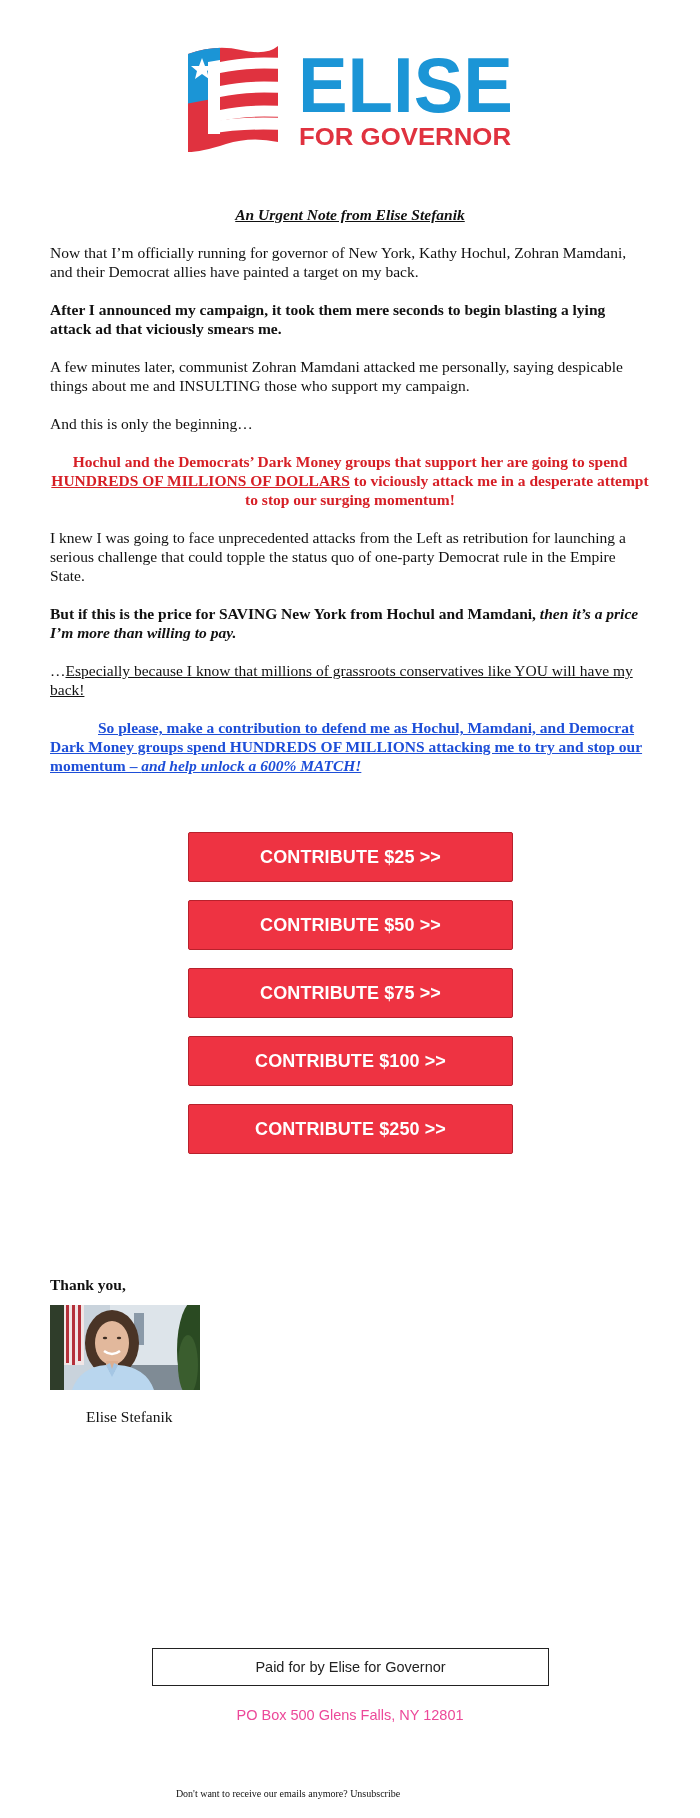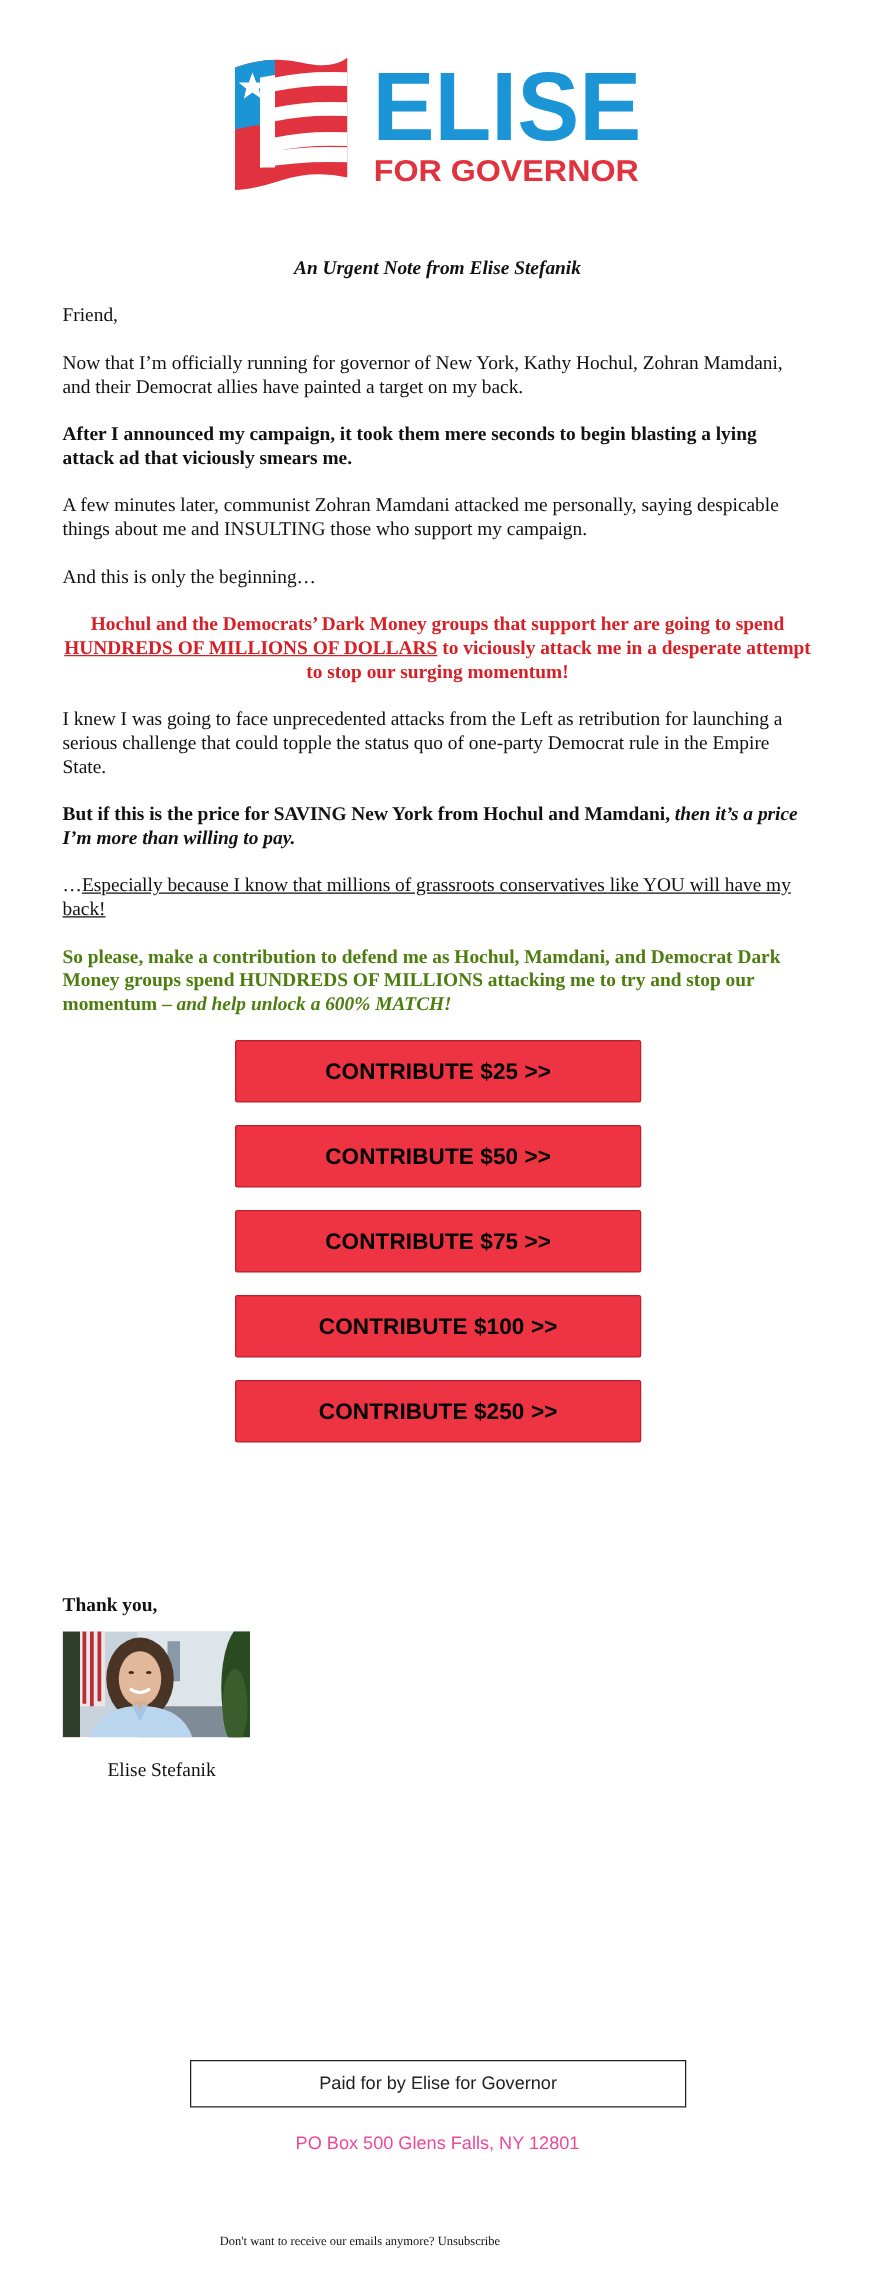--- a/index.html
+++ b/index.html
@@ -26,52 +26,55 @@
       top: 205px;
       width: 600px;
       font-size: 15.5px;
       line-height: 19px;
     }
     .content p { margin: 0 0 19px 0; }
     .title {
       text-align: center;
       font-weight: bold;
       font-style: italic;
+      text-decoration: underline;
       font-size: 15.5px;
     }
     .red-callout {
       text-align: center;
       color: #d61f26;
       font-weight: bold;
     }
     .red-callout .u { text-decoration: underline; }
     .uline { text-decoration: underline; }
     a.cta-link {
-      color: #4d7c0f;
-      font-weight: bold;
+      color: #1d4ed8;
+      font-weight: bold;
+      text-decoration: underline;
       cursor: pointer;
+      margin-left: 48px;
     }
     a.cta-link em { font-style: italic; }
     .buttons {
       position: absolute;
       left: 188px;
       top: 832px;
       width: 325px;
     }
     .btn {
       display: flex;
       align-items: center;
       justify-content: center;
       width: 325px;
       height: 50px;
       margin-bottom: 18px;
       background: #ee3342;
       border: 1px solid #b8212c;
       border-radius: 2px;
-      color: #000000;
+      color: #ffffff;
       font-family: "Liberation Sans", "DejaVu Sans", sans-serif;
       font-weight: bold;
       font-size: 18px;
       letter-spacing: 0.1px;
       cursor: pointer;
       text-decoration: none;
     }
     .signoff {
       position: absolute;
       left: 50px;
@@ -160,21 +163,20 @@
     <polygon points="16,16 19,24 27,24 21,29 23,37 16,32 9,37 11,29 5,24 13,24" fill="#ffffff"></polygon>
 
     <text x="112" y="70" font-family="Liberation Sans, DejaVu Sans, sans-serif" font-weight="bold" font-size="78" fill="#1b95d6" textLength="215" lengthAdjust="spacingAndGlyphs">ELISE</text>
 
     <text x="113" y="103" font-family="Liberation Sans, DejaVu Sans, sans-serif" font-weight="bold" font-size="24" fill="#e0323f" textLength="212" lengthAdjust="spacingAndGlyphs">FOR GOVERNOR</text>
   </svg>
 </div>
 
 <div class="content">
   <p class="title">An Urgent Note from Elise Stefanik</p>
-  <p>Friend,</p>
   <p>Now that I’m officially running for governor of New York, Kathy Hochul, Zohran Mamdani, and their Democrat allies have painted a target on my back.</p>
   <p><strong>After I announced my campaign, it took them mere seconds to begin blasting a lying attack ad that viciously smears me.</strong></p>
   <p>A few minutes later, communist Zohran Mamdani attacked me personally, saying despicable things about me and INSULTING those who support my campaign.</p>
   <p>And this is only the beginning…</p>
   <p class="red-callout"><span>Hochul and the Democrats’ Dark Money groups that support her are going to spend </span><span class="u">HUNDREDS OF MILLIONS OF DOLLARS</span><span> to viciously attack me in a desperate attempt to stop our surging momentum!</span></p>
   <p>I knew I was going to face unprecedented attacks from the Left as retribution for launching a serious challenge that could topple the status quo of one-party Democrat rule in the Empire State.</p>
   <p><strong>But if this is the price for SAVING New York from Hochul and Mamdani, </strong><strong><em>then it’s a price I’m more than willing to pay.</em></strong></p>
   <p><span>…</span><span class="uline">Especially because I know that millions of grassroots conservatives like YOU will have my back!</span></p>
   <p><a class="cta-link"><span>So please, make a contribution to defend me as Hochul, Mamdani, and Democrat Dark Money groups spend HUNDREDS OF MILLIONS attacking me to try and stop our momentum – </span><em>and help unlock a 600% MATCH!</em></a></p>
 </div>

